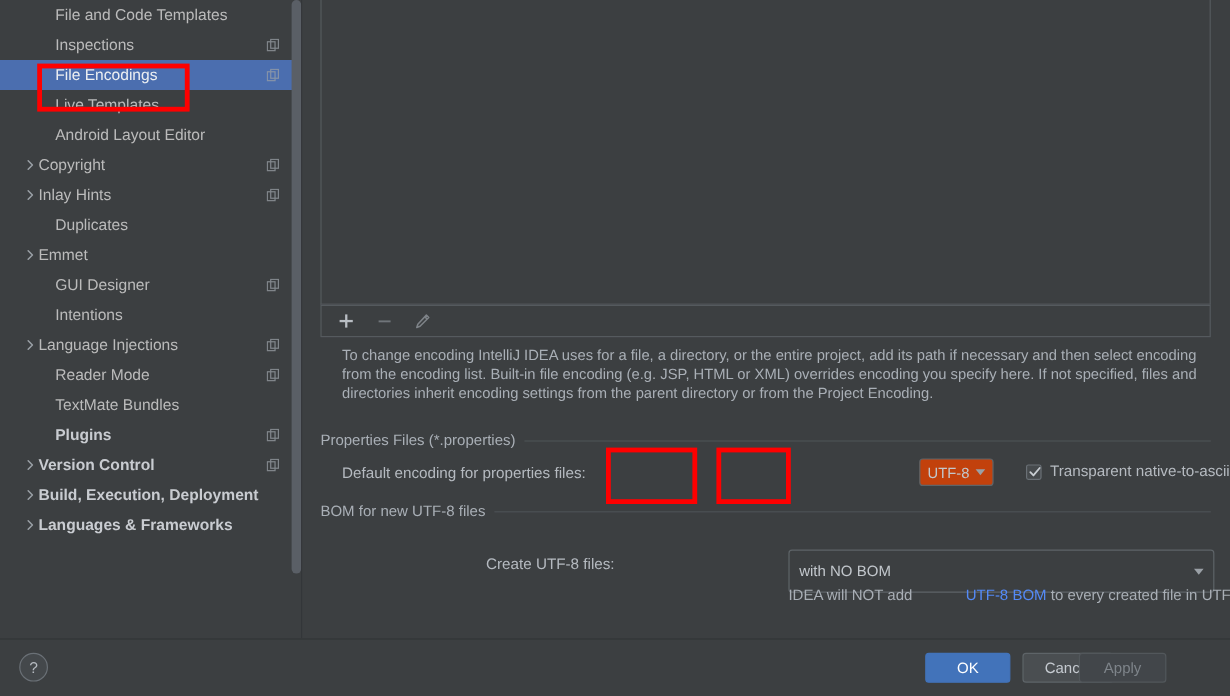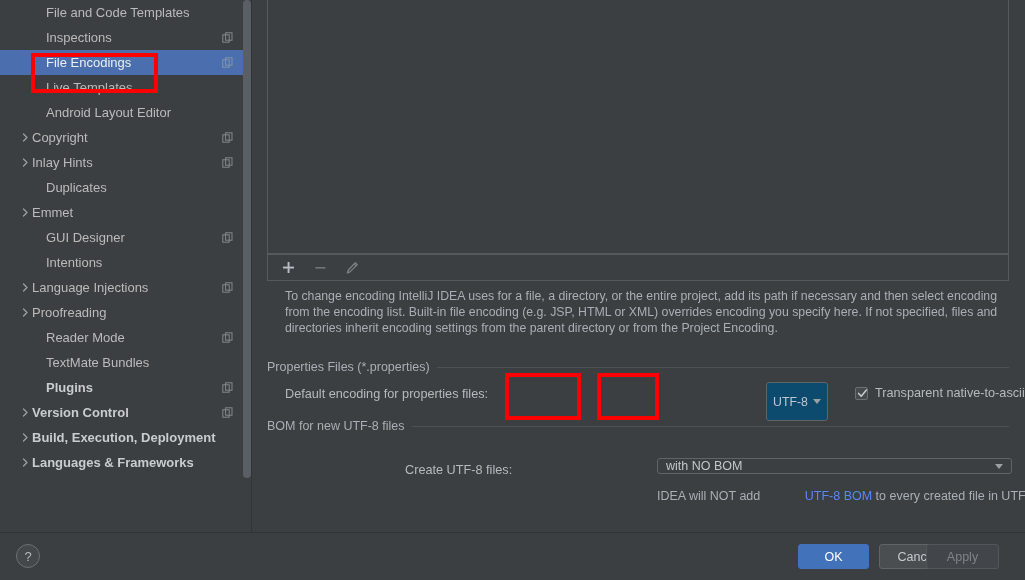--- a/index.html
+++ b/index.html
@@ -153,22 +153,22 @@
     position: absolute;
     font-size: 12.7px;
     color: #b5bac0;
     white-space: nowrap;
   }
 
   
   #props-combo {
     position: absolute;
     left: 514px; top: 382px;
-    width: 62px; height: 39px;
-    background: #0c4a6e;
+    width: 62px; height: 23px;
+    background: #c2410c;
     border: 1px solid #5e6468;
     border-radius: 3px;
     box-sizing: border-box;
     display: flex;
     align-items: center;
     padding: 0 6px;
     font-size: 12.3px;
     color: #c2c7cc;
     justify-content: space-between;
   }
@@ -197,21 +197,21 @@
   #native-ascii-row .cb-label {
     font-size: 12.7px;
     color: #b5bac0;
     white-space: nowrap;
   }
 
   
   #bom-combo {
     position: absolute;
     left: 405px; top: 458px;
-    width: 355px; height: 16px;
+    width: 355px; height: 36px;
     background: #3c3f41;
     border: 1px solid #5e6468;
     border-radius: 3px;
     box-sizing: border-box;
     display: flex;
     align-items: center;
     padding: 0 8px;
     font-size: 12.5px;
     color: #c2c7cc;
     justify-content: space-between;
@@ -249,21 +249,20 @@
     position: absolute;
     top: 11px;
     height: 25px;
     border-radius: 3px;
     border: 1px solid #5e6468;
     background: #4a4e51;
     color: #c5cad0;
     font-size: 12.5px;
     display: flex; align-items: center; justify-content: center;
     box-sizing: border-box;
-    margin-left: 27px;
   }
   #btn-ok {
     left: 771px; width: 71px;
     background: #4273ba;
     border-color: #4273ba;
     color: #ffffff;
   }
   #btn-cancel { left: 852px; width: 76px; }
   #btn-apply {
     left: 899px; width: 73px;
@@ -369,28 +368,20 @@
         <span class="arrow">
           <svg width="7" height="9" viewBox="0 0 7 9">
             <path d="M1.5 1 L5 4.5 L1.5 8" fill="none" stroke="#9aa0a6" stroke-width="1.3" stroke-linecap="round" stroke-linejoin="round"></path>
           </svg>
         </span>
         <span class="label">Language Injections</span>
         <span class="copy-icon"><svg width="12" height="12" viewBox="0 0 12 12">
             <rect x="0.8" y="2.8" width="6.4" height="7.4" fill="none" stroke="#9aa0a6" stroke-width="1"></rect>
             <rect x="3.6" y="0.8" width="6.4" height="7.4" fill="none" stroke="#9aa0a6" stroke-width="1"></rect>
           </svg></span>
-      </div>
-      <div class="tree-row indent-0">
-        <span class="arrow">
-          <svg width="7" height="9" viewBox="0 0 7 9">
-            <path d="M1.5 1 L5 4.5 L1.5 8" fill="none" stroke="#9aa0a6" stroke-width="1.3" stroke-linecap="round" stroke-linejoin="round"></path>
-          </svg>
-        </span>
-        <span class="label">Proofreading</span>
       </div>
       <div class="tree-row indent-1">
         <span class="noarrow"></span>
         <span class="label">Reader Mode</span>
         <span class="copy-icon"><svg width="12" height="12" viewBox="0 0 12 12">
             <rect x="0.8" y="2.8" width="6.4" height="7.4" fill="none" stroke="#9aa0a6" stroke-width="1"></rect>
             <rect x="3.6" y="0.8" width="6.4" height="7.4" fill="none" stroke="#9aa0a6" stroke-width="1"></rect>
           </svg></span>
       </div>
       <div class="tree-row indent-1">

